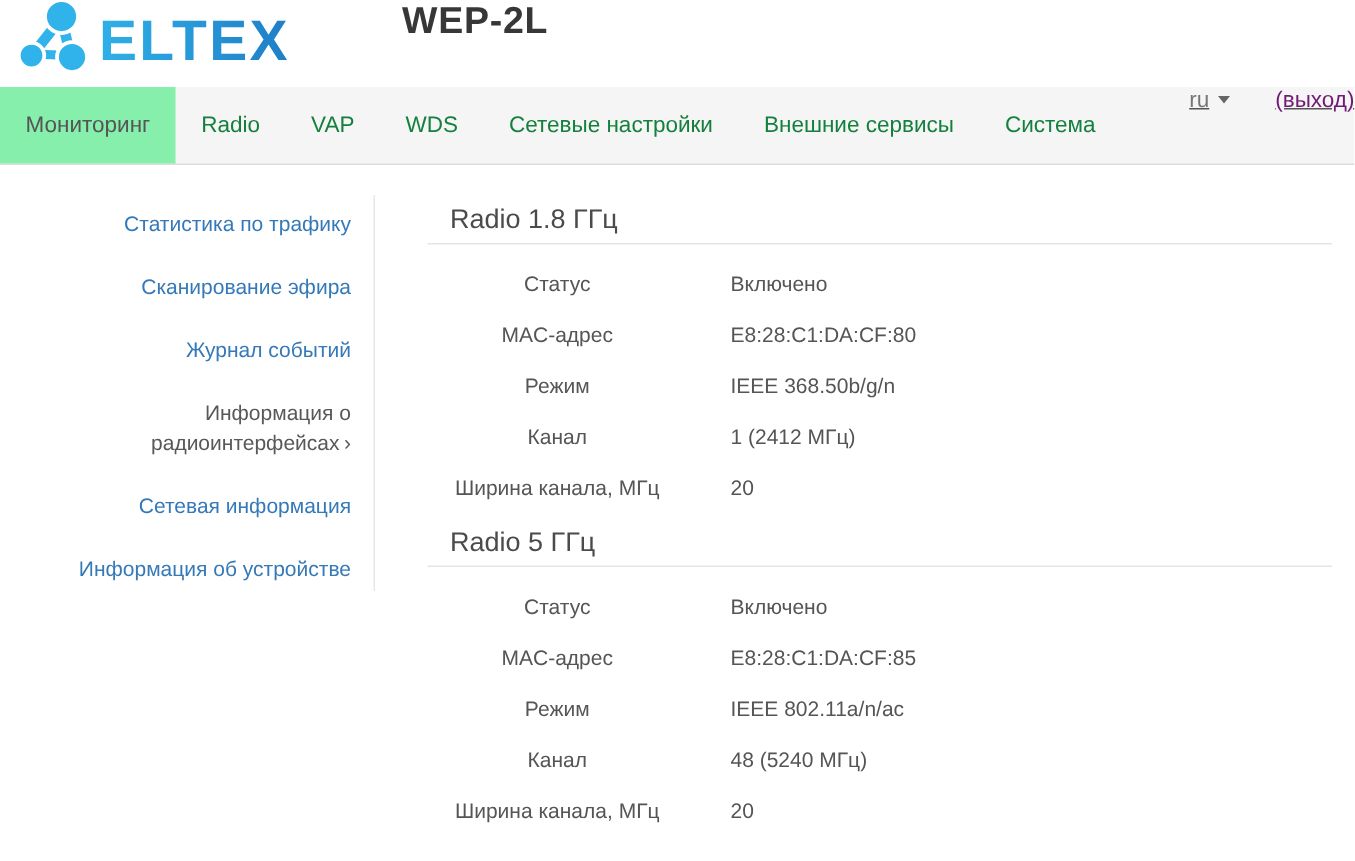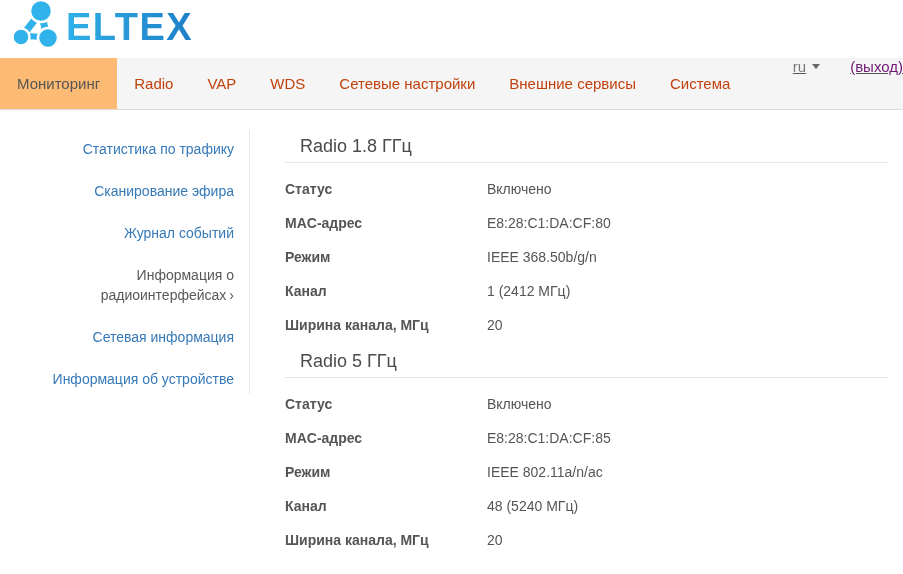--- a/index.html
+++ b/index.html
@@ -34,27 +34,27 @@
     background: #f5f5f5;
     border-bottom: 1px solid #dcdcdc;
     display: flex;
     align-items: stretch;
     font-size: 15px;
   }
   .tab {
     display: flex;
     align-items: center;
     padding: 0 17px;
-    color: #c2410c;
+    color: #15803d;
     text-decoration: none;
     cursor: pointer;
     white-space: nowrap;
   }
   .tab.active {
-    background: #fdba74;
+    background: #86efac;
     color: #555555;
   }
   .topnav-right {
     margin-left: auto;
     display: flex;
     align-items: flex-start;
     text-decoration: underline;
   }
   .lang {
     display: flex;
@@ -117,23 +117,22 @@
   .rows { padding-top: 9px; }
   .row {
     display: flex;
     align-items: center;
     height: 34px;
     font-size: 14px;
   }
   .row-label {
     width: 173px;
     flex: 0 0 173px;
-    text-align: left;
-    color: #555555;
-    font-weight: bold;
+    text-align: center;
+    color: #555555;
   }
   .row-value {
     margin-left: 29px;
     color: #555555;
   }
   .section + .section { margin-top: 5px; }
 </style>
 </head>
 <body>
 
@@ -150,20 +149,21 @@
       <line x1="31" y1="12" x2="37" y2="37" stroke-width="7"></line>
       <line x1="12" y1="36" x2="37" y2="37" stroke-width="6"></line>
     </g>
     <g fill="#2fb3ea" stroke="#ffffff" stroke-width="2.5">
       <circle cx="31" cy="11" r="11"></circle>
       <circle cx="11" cy="37" r="8.5"></circle>
       <circle cx="38" cy="38" r="10"></circle>
     </g>
     <text x="56" y="40" font-family="Liberation Sans, sans-serif" font-size="38" font-weight="bold" letter-spacing="1.5" fill="url(#lg)">ELTEX</text>
   </svg>
+  <div class="device-title">WEP-2L</div>
 </div>
 
 <div class="topnav">
   <a class="tab active">Мониторинг</a>
   <a class="tab">Radio</a>
   <a class="tab">VAP</a>
   <a class="tab">WDS</a>
   <a class="tab">Сетевые настройки</a>
   <a class="tab">Внешние сервисы</a>
   <a class="tab">Система</a>

